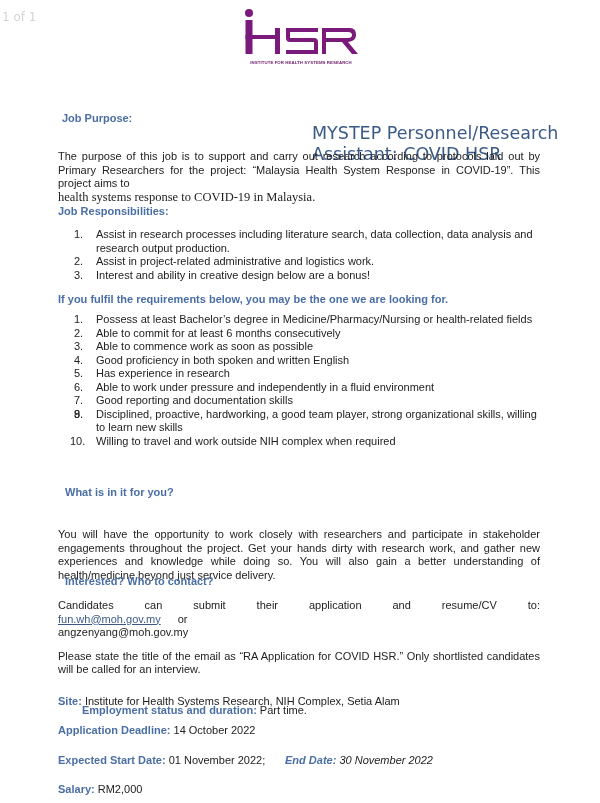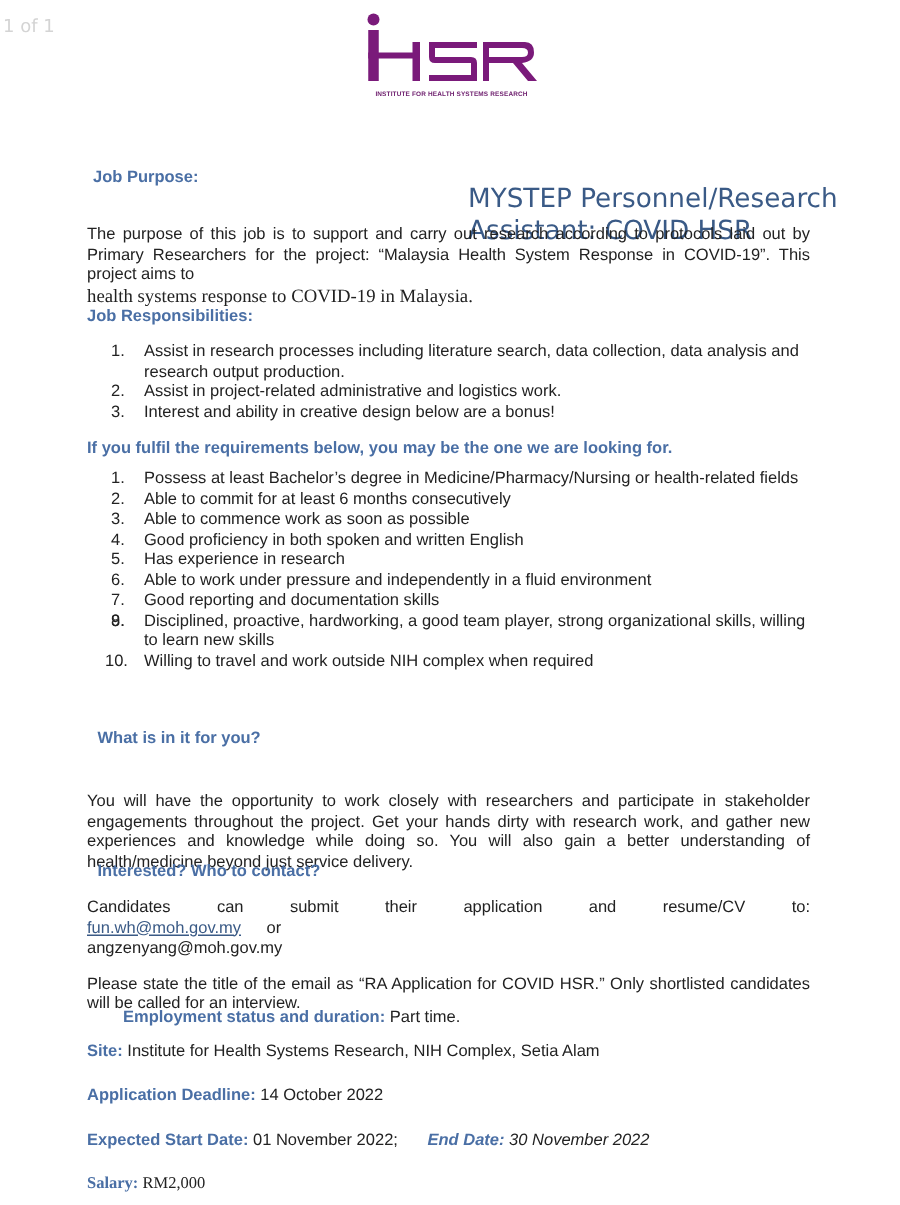--- a/index.html
+++ b/index.html
@@ -105,30 +105,30 @@
 </div>
 
 <div class="block" style="top:575px;">
   <div class="h" style="padding-left:7px;">Interested? Who to contact?</div>
   <div class="p" style="margin-top:12px; text-align:justify; text-align-last:auto;">
     <span style="word-spacing:14px;">Candidates can submit their application and resume/CV to: </span><span class="link">fun.wh@moh.gov.my</span><span style="word-spacing:14px;"> or </span><br><span>angzenyang@moh.gov.my</span>
   </div>
   <div class="p" style="margin-top:10px;">Please state the title of the email as “RA Application for COVID HSR.” Only shortlisted candidates will be called for an interview.</div>
 </div>
 
-<div class="field" style="top:672px;padding-left:24px;">
+<div class="field" style="top:704px;padding-left:24px;">
   <span class="lbl">Employment status and duration:</span><span class="val"> Part time.</span>
 </div>
 <div class="field" style="top:695px;">
   <span class="lbl">Site:</span><span class="val"> Institute for Health Systems Research, NIH Complex, Setia Alam</span>
 </div>
 <div class="field" style="top:724px;">
   <span class="lbl">Application Deadline:</span><span class="val"> 14 October 2022</span>
 </div>
 <div class="field" style="top:754px;">
   <span class="lbl">Expected Start Date:</span><span class="val"> 01 November 2022;</span>
 </div>
 <div class="field" style="top:754px; left:285px;font-style:italic;">
   <span class="lbl">End Date:</span><span class="val"> 30 November 2022</span>
 </div>
-<div class="field" style="top:783px;font-family:Liberation Serif, serif;">
+<div class="field" style="top:783px;">
   <span class="lbl">Salary:</span><span class="val"> RM2,000</span>
 </div>
 
 </body></html>

